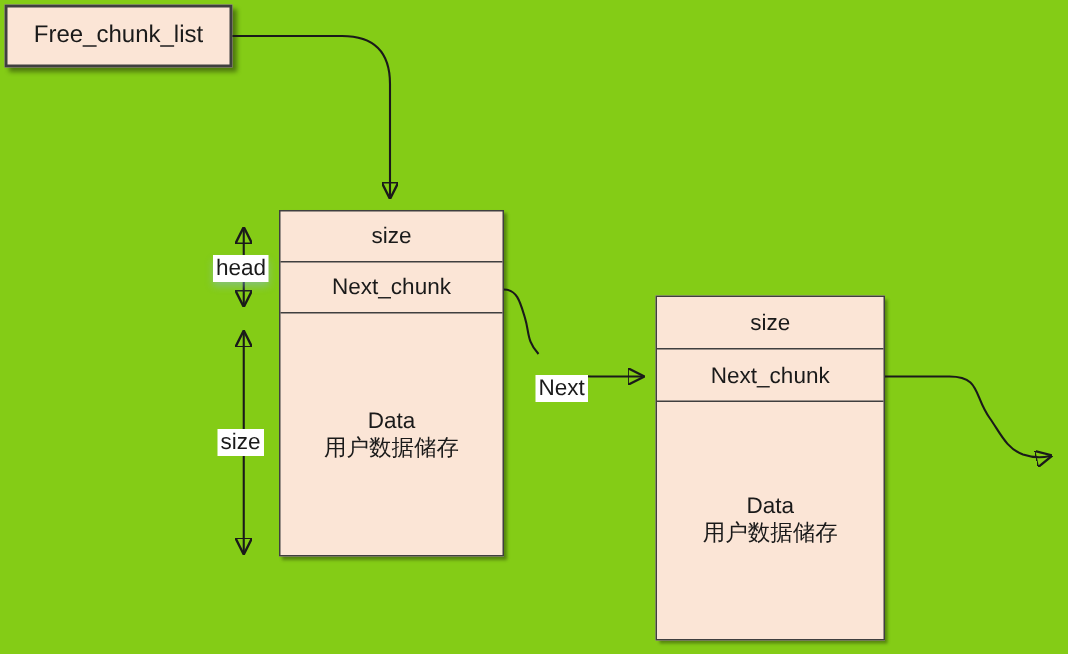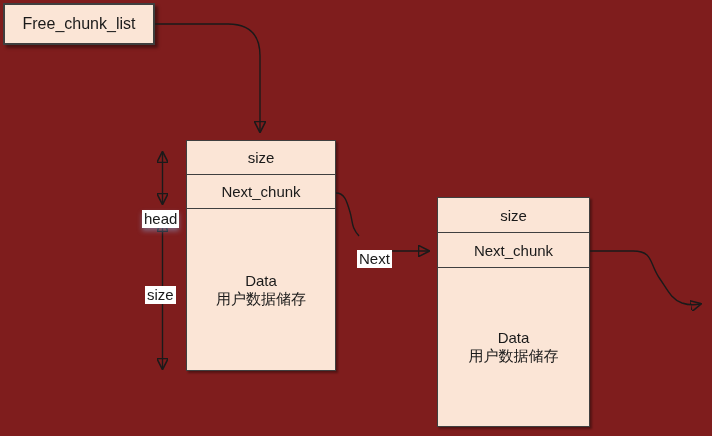--- a/index.html
+++ b/index.html
@@ -3,21 +3,21 @@
 <meta charset="utf-8">
 <style>
   :root{
     --chunk-fill:#FBE5D6;
     --border:#3F3F3F;
     --connector:#1A1A1A;
     --label-bg:#FFFFFF;
   }
   html,body{margin:0;padding:0;background:#fff;}
   body{font-family:"Liberation Sans","DejaVu Sans",sans-serif;color:#1a1a1a;}
-  .canvas{position:relative;width:712px;height:436px;background:#7f1d1d;overflow:hidden;}
+  .canvas{position:relative;width:712px;height:436px;background:#84cc16;overflow:hidden;}
 
   
   .node{
     position:absolute;box-sizing:border-box;
     background:var(--chunk-fill);
     border:2px solid var(--border);
     box-shadow:3px 3px 3px rgba(0,0,0,.40);
     display:flex;align-items:center;justify-content:center;
     font-size:16px;
   }
@@ -45,21 +45,21 @@
     display:flex;flex-direction:column;align-items:center;justify-content:center;
     line-height:18px;text-align:left;
   }
 
   
   .float-label{
     position:absolute;background:var(--label-bg);
     font-size:15px;line-height:18px;padding:0 2px;
     white-space:nowrap;
   }
-  .head-label{left:142px;top:170px;box-shadow:0 3px 5px rgba(135,185,235,.45);margin-top:40px;}
+  .head-label{left:142px;top:170px;box-shadow:0 3px 5px rgba(135,185,235,.45);}
   .sizeL-label{left:145px;top:286px;}
   .next-label{left:357px;top:230px;margin-top:20px;}
 
   
   svg.wires{position:absolute;left:0;top:0;pointer-events:none;}
   svg.wires path{fill:none;stroke:var(--connector);stroke-width:1.4;}
 </style>
 </head>
 <body>
 

